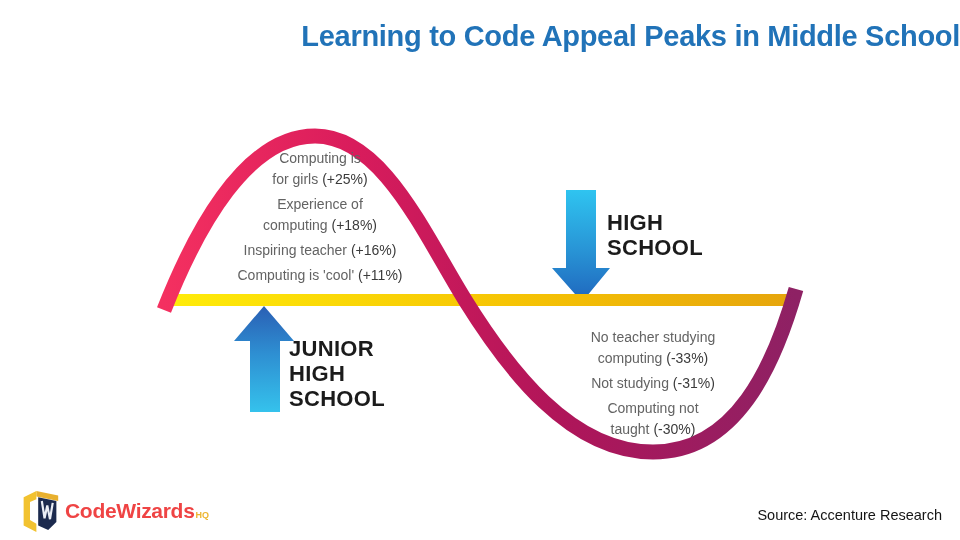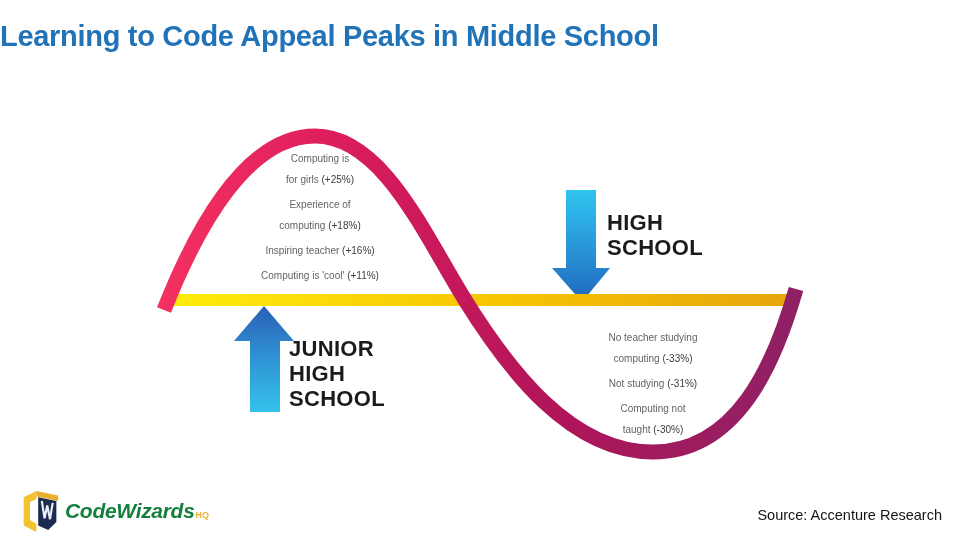--- a/index.html
+++ b/index.html
@@ -6,50 +6,50 @@
   body{
     width:960px;height:540px;
     background:#ffffff;
     font-family:"Liberation Sans","DejaVu Sans",sans-serif;
     position:relative;overflow:hidden;
   }
   .stage{position:absolute;inset:0;width:960px;height:540px;}
 
   .page-title{
     position:absolute;top:20px;left:0;width:960px;
-    text-align:left;
+    text-align:right;
     font-size:29px;font-weight:700;letter-spacing:-0.3px;
     color:#2173B8;margin:0;
   }
 
   .chart-svg{position:absolute;top:0;left:0;width:960px;height:540px;}
 
   .factors{
     position:absolute;width:216px;text-align:center;
-    font-size:10px;line-height:21px;color:#636363;
+    font-size:14px;line-height:21px;color:#636363;
   }
   .factors .factor{margin:0 0 4px 0;}
   .factors b{color:#3b3b3b;font-weight:400;}
   .factors-peak{left:212px;top:148px;}
   .factors-trough{left:545px;top:327px;}
 
   .stage-label{
     position:absolute;
     font-size:22px;font-weight:700;color:#1b1b1b;
     line-height:25px;letter-spacing:0.3px;
     white-space:pre-line;
   }
   .stage-label-junior{left:289px;top:336px;}
   .stage-label-high{left:607px;top:210px;}
 
   .logo{
     position:absolute;left:20px;top:488px;height:46px;
     display:flex;align-items:center;gap:5px;
   }
-  .logo-text{font-size:21px;font-weight:700;color:#15803d;letter-spacing:-0.3px;font-style:italic;}
+  .logo-text{font-size:21px;font-weight:700;color:#ef4444;letter-spacing:-0.3px;}
   .logo-suffix{font-size:9px;font-weight:700;color:#EDB52F;margin-left:1px;}
 
   .source-note{
     position:absolute;right:18px;top:507px;
     font-size:14.5px;color:#151515;
   }
 </style>
 </head>
 <body>
 

